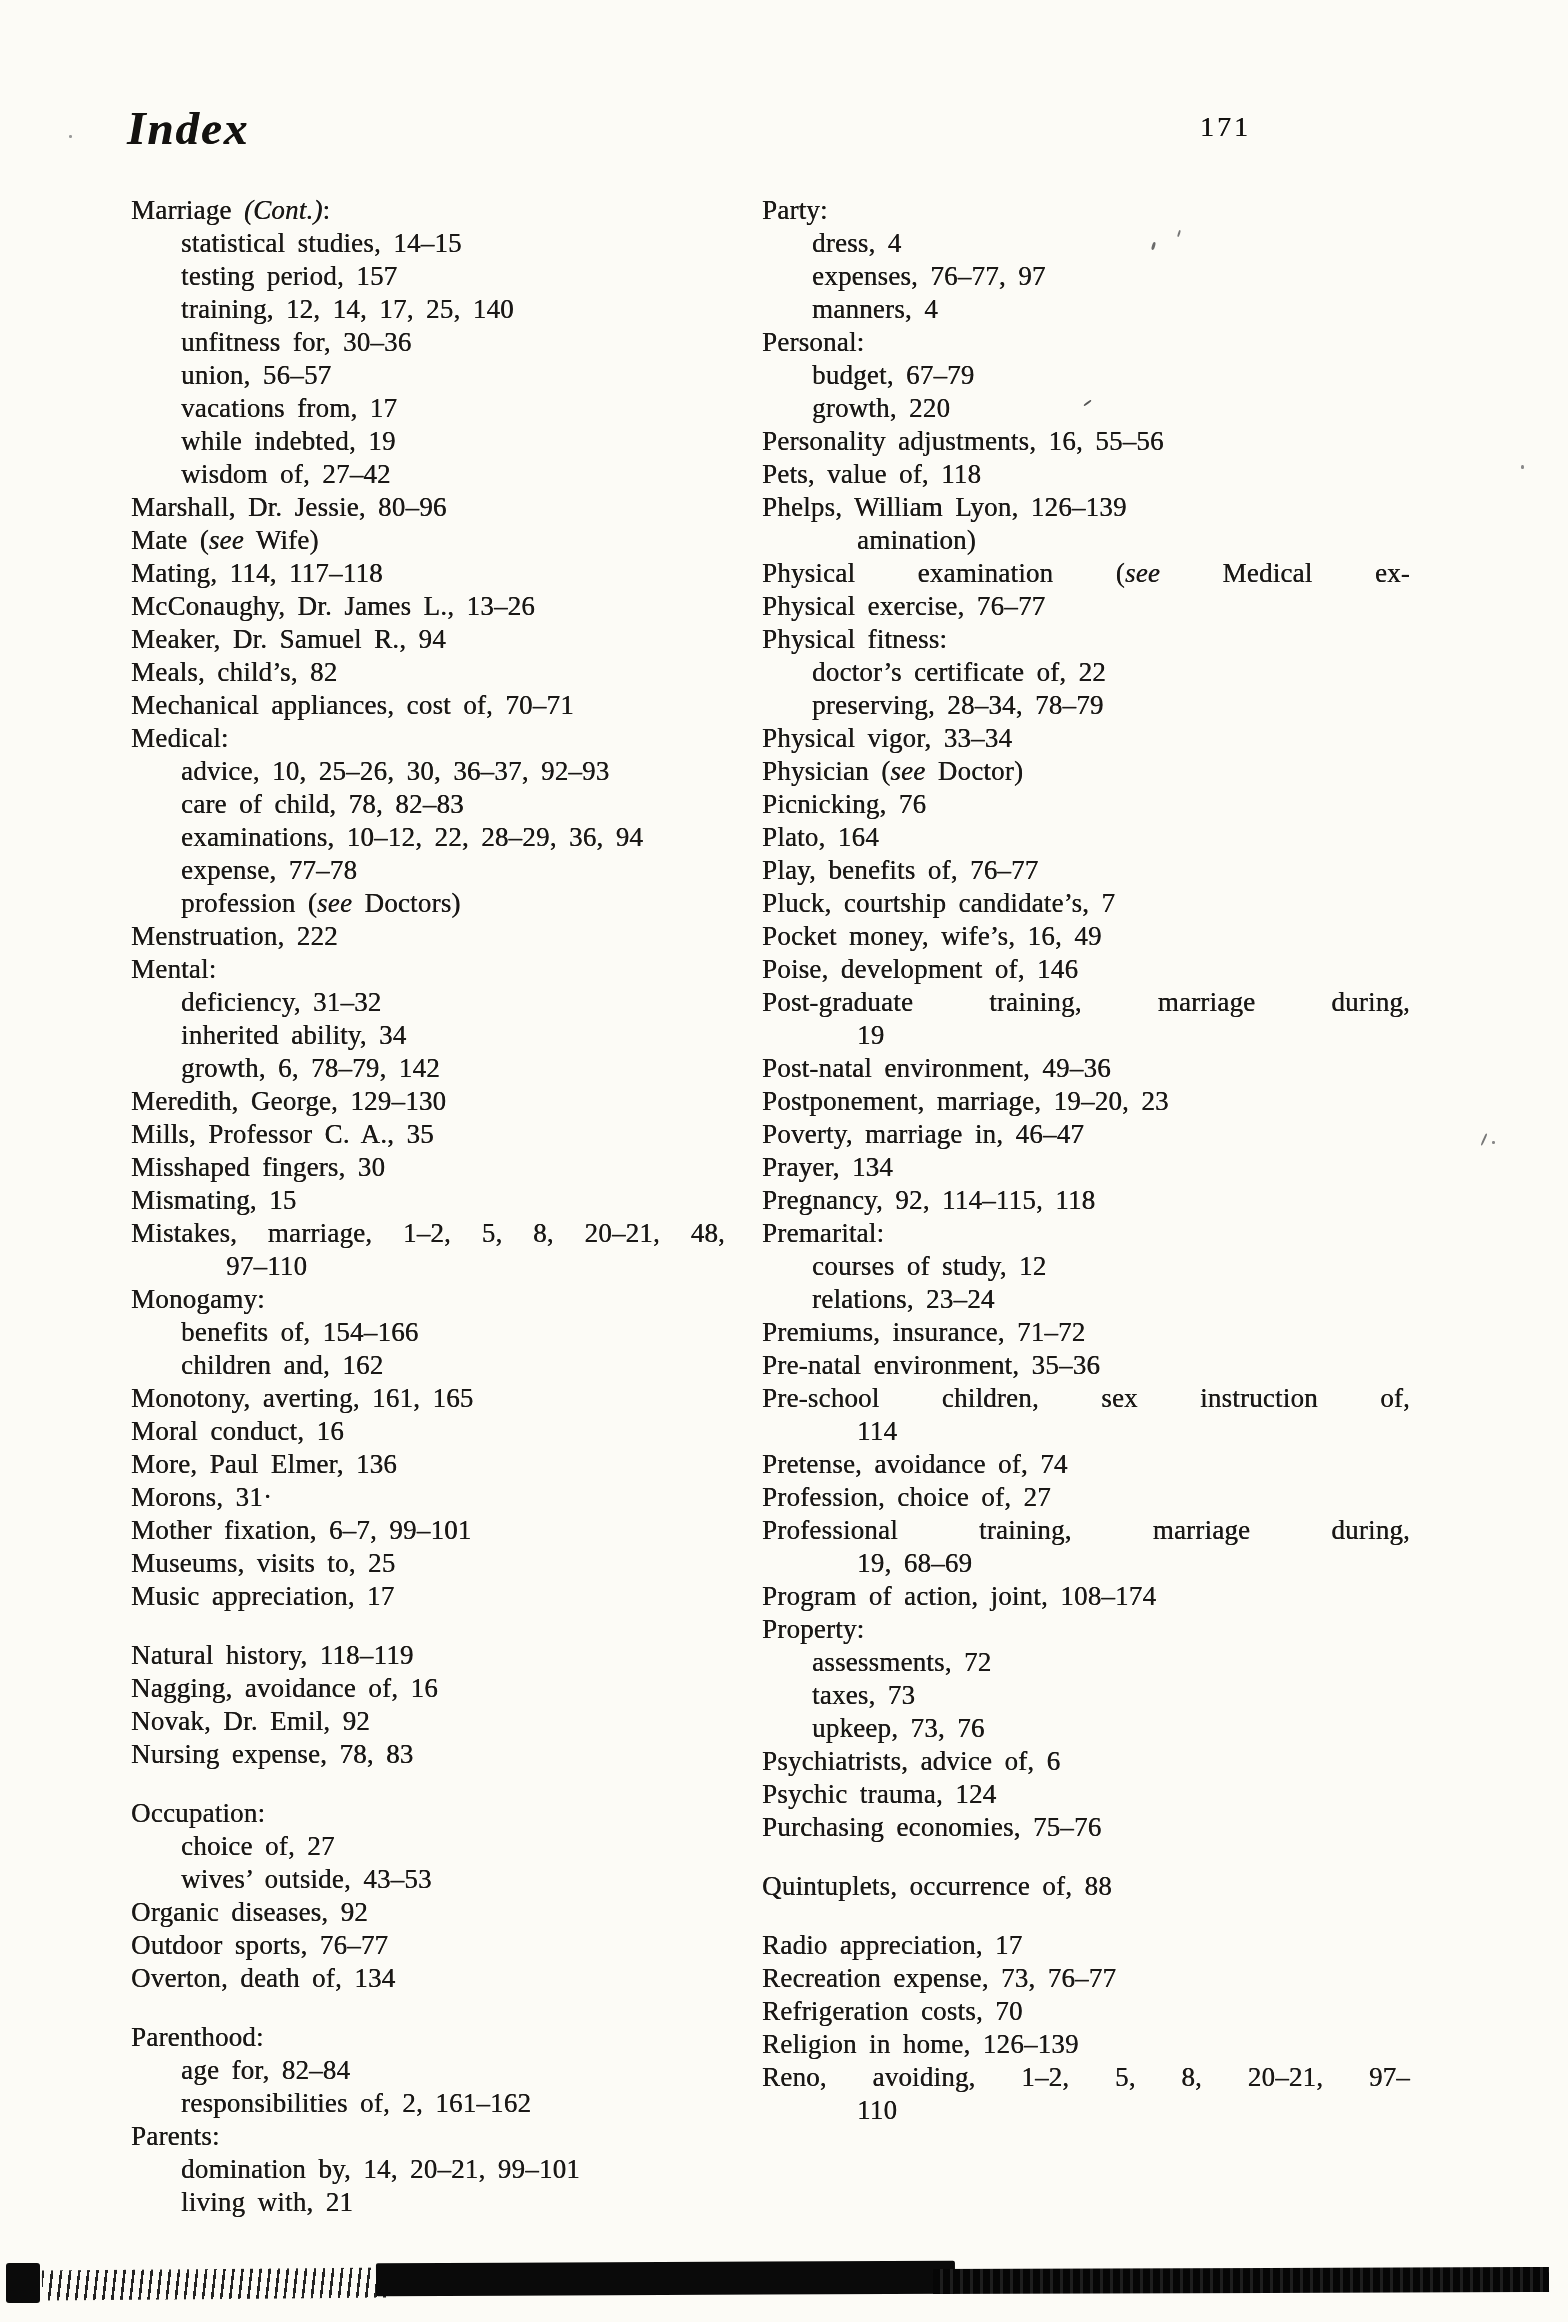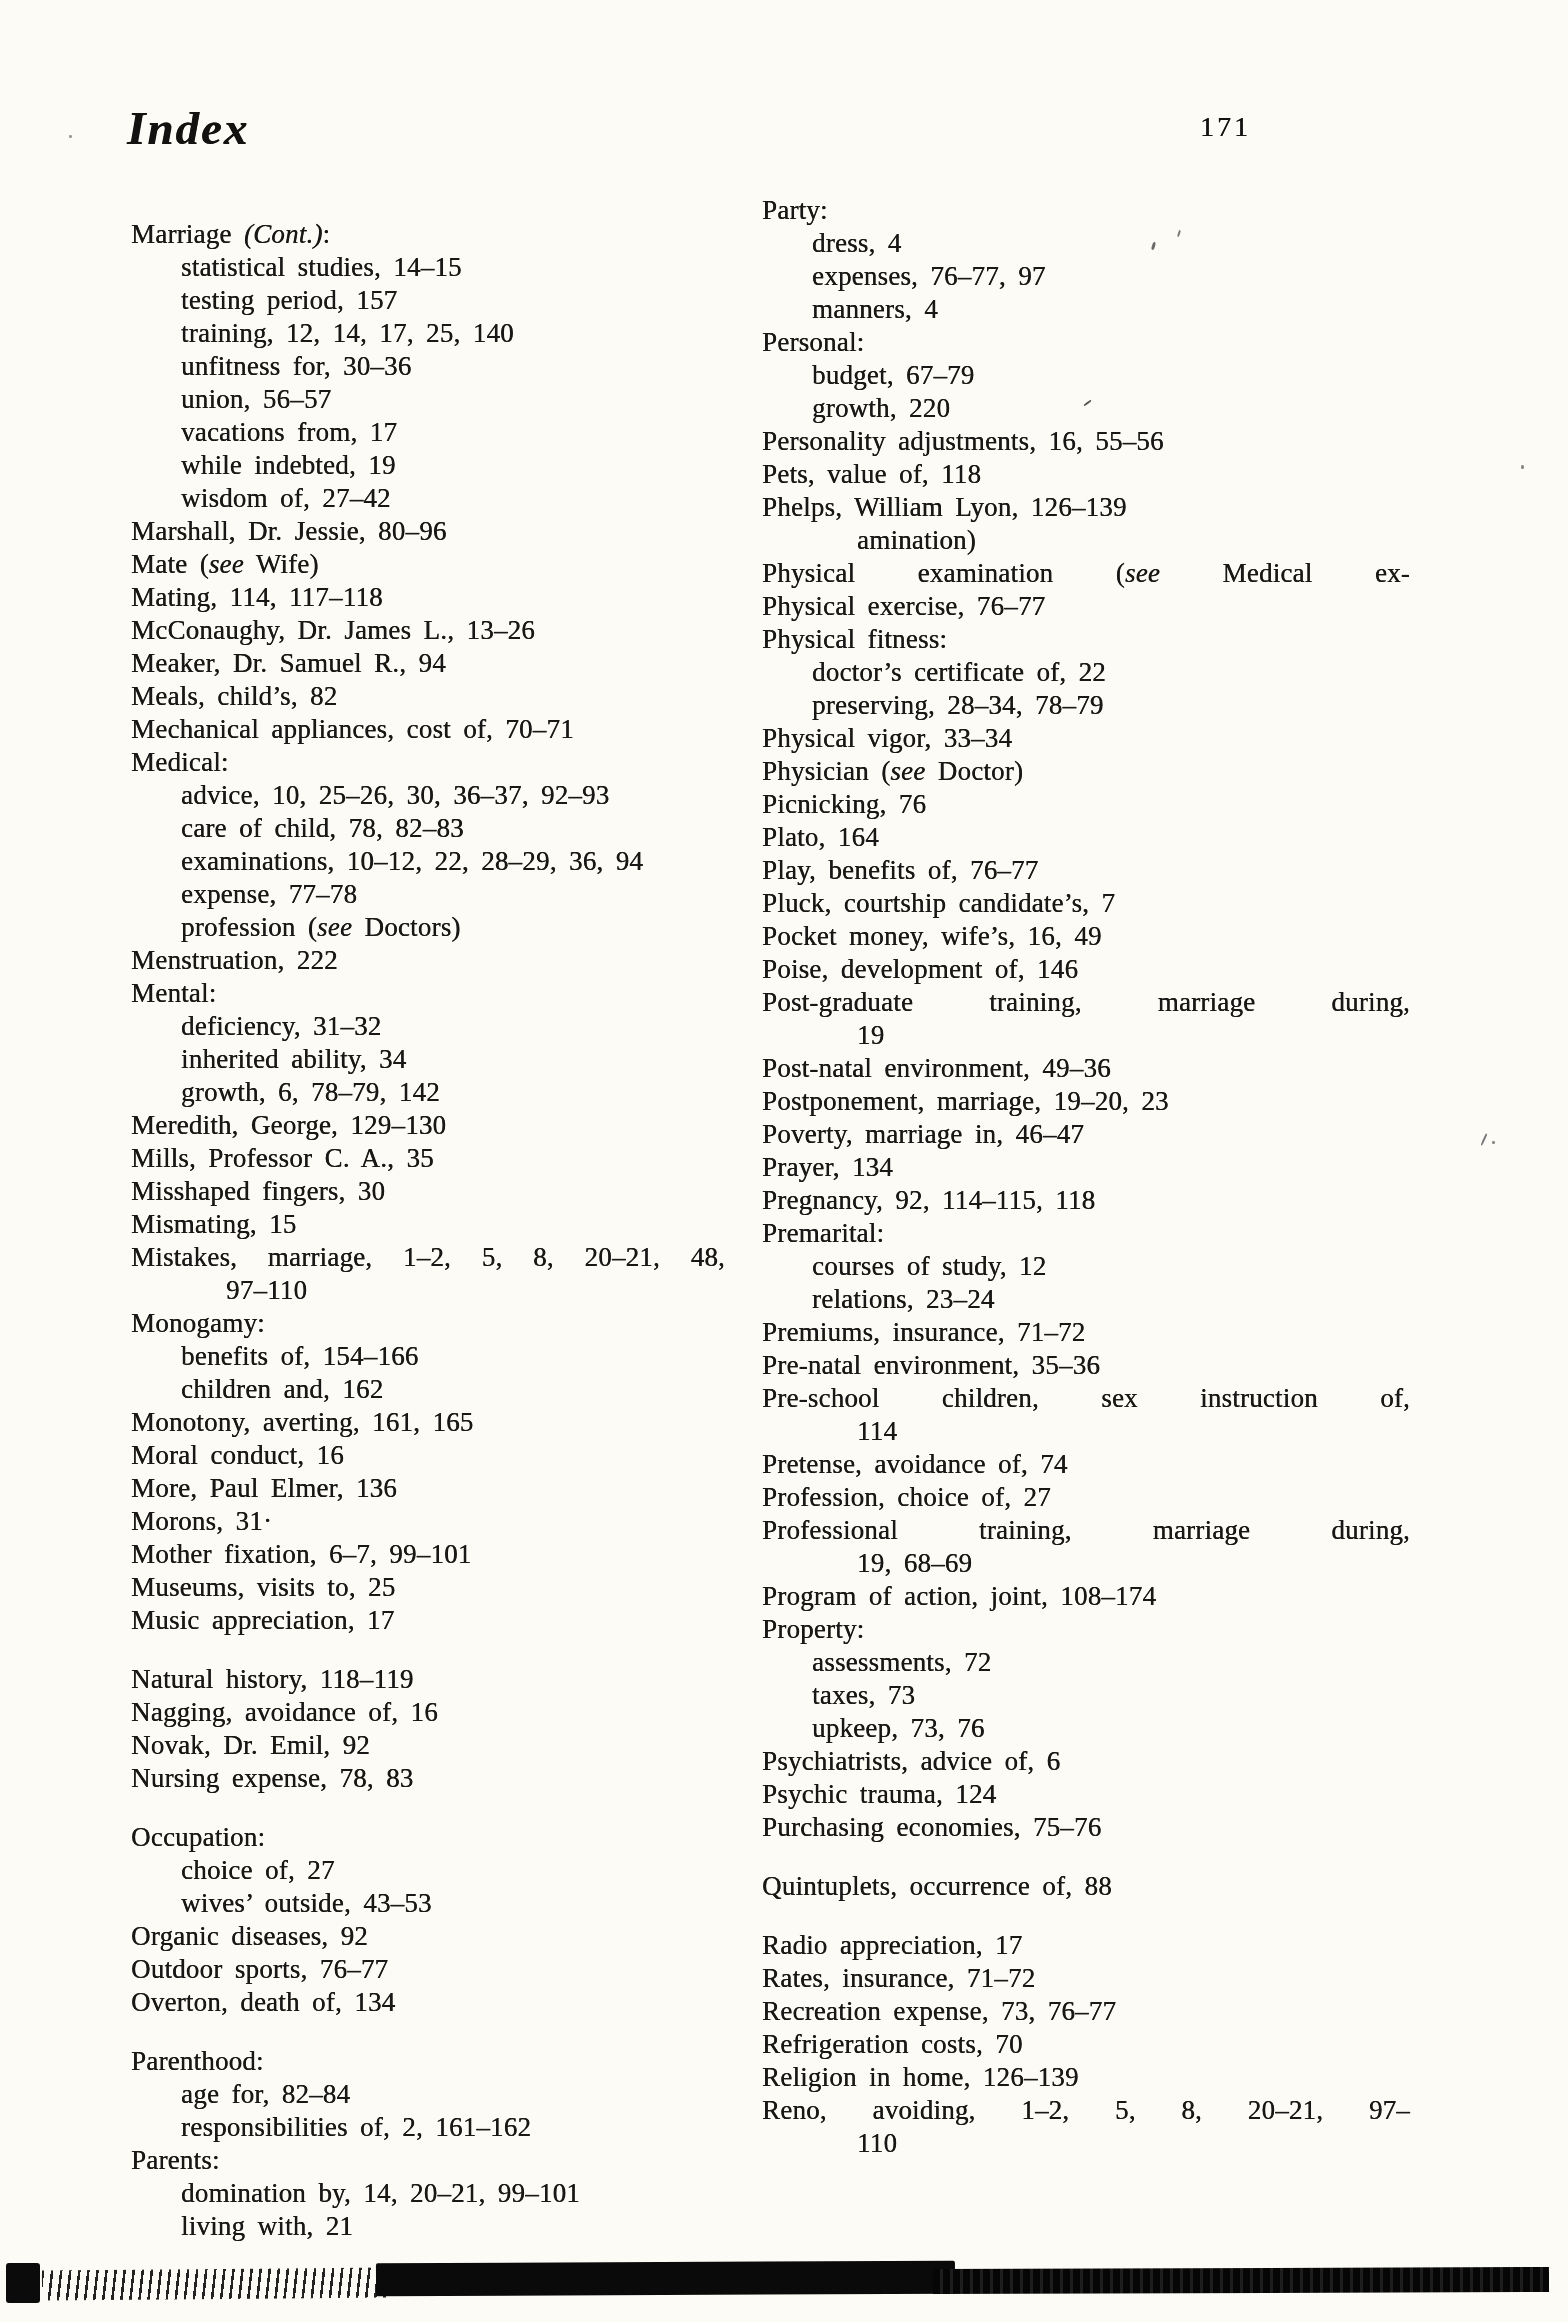--- a/index.html
+++ b/index.html
@@ -20,21 +20,21 @@
     position:absolute;left:1200px;top:111px;
     font-size:28px;letter-spacing:3px;color:#141210;
     text-shadow:0.3px 0.3px 0 currentColor;
   }
   .col{
     position:absolute;top:194px;
     font-size:27px;line-height:33px;
     word-spacing:0.2em;letter-spacing:0.2px;
     text-shadow:0.3px 0.3px 0 currentColor;
   }
-  #col-left{left:131px;width:594px;margin-top:24px;}
+  #col-left{left:131px;width:594px;}
   #col-right{left:762px;width:648px;}
   .line{white-space:nowrap;}
   .line.ind1{padding-left:50px;}
   .line.ind2{padding-left:95px;}
   .line.gap{margin-top:26px;}
   .line.j{white-space:normal;text-align:justify;text-align-last:justify;}
   .it{font-style:italic;}
 
   
   .artifact{position:absolute;}
@@ -176,21 +176,20 @@
       <div class="line ind0"><span>Program of action, joint, 108–174</span></div>
       <div class="line ind0"><span>Property:</span></div>
       <div class="line ind1"><span>assessments, 72</span></div>
       <div class="line ind1"><span>taxes, 73</span></div>
       <div class="line ind1"><span>upkeep, 73, 76</span></div>
       <div class="line ind0"><span>Psychiatrists, advice of, 6</span></div>
       <div class="line ind0"><span>Psychic trauma, 124</span></div>
       <div class="line ind0"><span>Purchasing economies, 75–76</span></div>
       <div class="line ind0 gap"><span>Quintuplets, occurrence of, 88</span></div>
       <div class="line ind0 gap"><span>Radio appreciation, 17</span></div>
-      <div class="line ind0"><span>Rates, insurance, 71–72</span></div>
       <div class="line ind0"><span>Recreation expense, 73, 76–77</span></div>
       <div class="line ind0"><span>Refrigeration costs, 70</span></div>
       <div class="line ind0"><span>Religion in home, 126–139</span></div>
       <div class="line ind0 j"><span>Reno, avoiding, 1–2, 5, 8, 20–21, 97–</span></div>
       <div class="line ind2"><span>110</span></div>
     </div>
 
   <div class="artifact blob"></div>
   <div class="artifact hatch"></div>
   <div class="artifact bar-main"></div>

